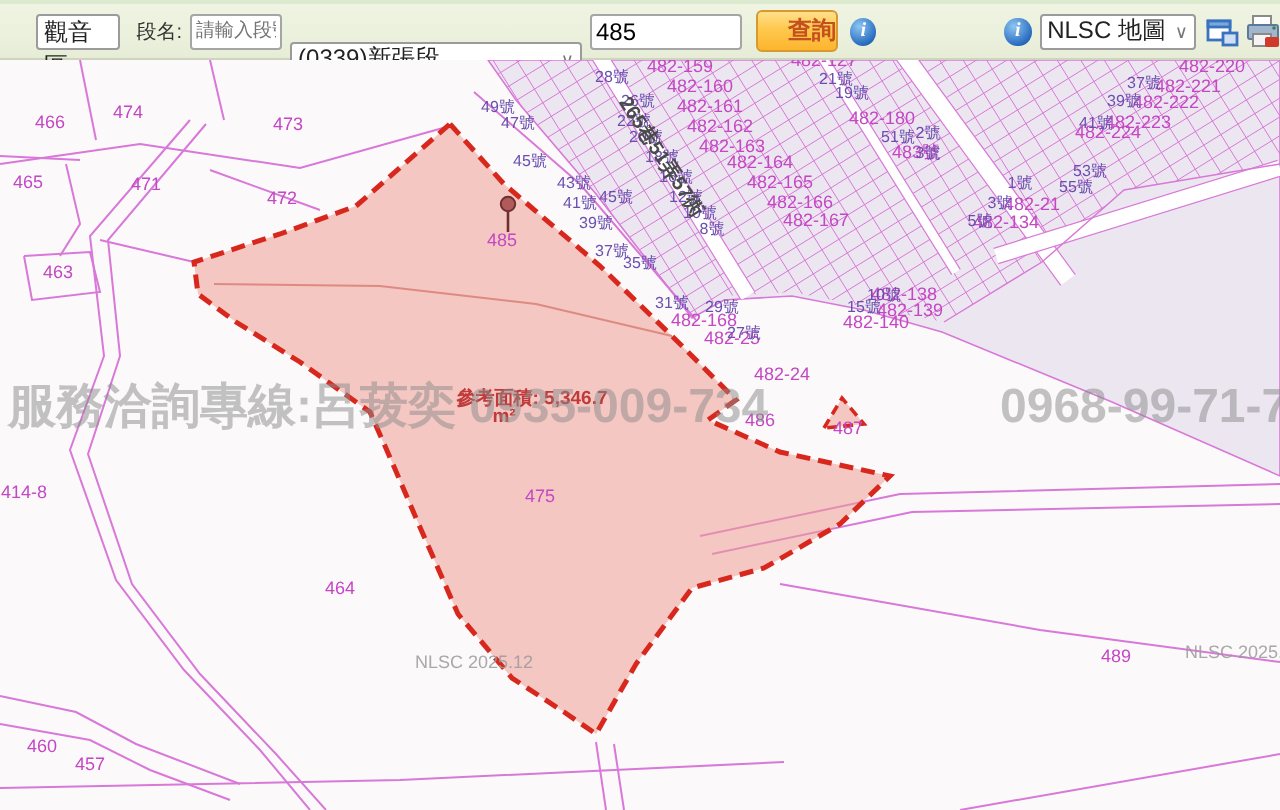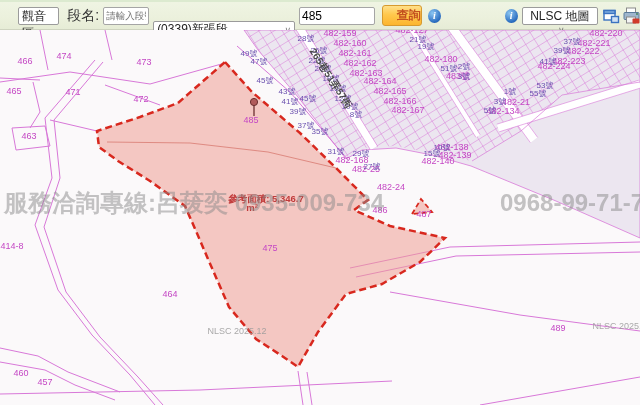--- a/index.html
+++ b/index.html
@@ -8,21 +8,21 @@
   
   .toolbar{
     position:absolute;top:0;left:0;width:640px;height:30px;box-sizing:border-box;
     background:linear-gradient(180deg,#eff4e3 0%,#ecf1dd 55%,#e6ecd6 100%);
     border-top:2px solid #dcead0;border-bottom:1px solid #cfd4c0;
     display:flex;align-items:center;font-size:12px;color:#222;
   }
   .sel{height:18px;background:#fff;border:1px solid #9b9b9b;border-radius:2px;
     display:flex;align-items:center;justify-content:space-between;padding:0 3px;box-sizing:border-box;cursor:pointer;}
   .sel .caret{color:#777;font-size:9px;margin-left:3px;}
-  .tb-label{margin-left:8px;font-size:14px;color:#333;white-space:nowrap;}
+  .tb-label{margin-left:8px;font-size:10px;color:#333;white-space:nowrap;}
   input.tb-input{height:16px;border:1px solid #a5a5a5;border-radius:2px;padding:0 2px;box-sizing:content-box;font-family:"Liberation Sans",sans-serif;}
   .btn-query{margin-left:7px;height:19px;width:41px;border:1px solid #d79a2e;border-radius:3px;
     background:linear-gradient(180deg,#ffe08a 0%,#ffc84d 45%,#fcb52e 100%);
     color:#c4501f;font-weight:bold;font-size:12px;display:flex;align-items:center;justify-content:flex-end;cursor:pointer;}
   .info-icon{width:14px;height:14px;border-radius:50%;
     background:radial-gradient(circle at 35% 30%,#8cc6f2,#2a6cc0 70%,#1b4e93);
     color:#fff;font-family:"Liberation Serif",serif;font-style:italic;font-weight:bold;font-size:10px;
     display:flex;align-items:center;justify-content:center;cursor:pointer;}
   .tool-icon{display:flex;align-items:center;justify-content:center;cursor:pointer;}
   
@@ -47,21 +47,21 @@
     <input class="tb-input" style="width: 70px; margin-left: 4px; font-size: 12px;" type="text" value="485">
     <div class="btn-query">
       <span>查詢</span>
     </div>
     <div class="info-icon" style="margin-left:6px;">
       <span>i</span>
     </div>
     <div class="info-icon" style="margin-left:64px;">
       <span>i</span>
     </div>
-    <div class="sel" style="width:82px;margin-left:4px;flex-direction:column;">
+    <div class="sel" style="width:82px;margin-left:4px;">
       <span>NLSC 地圖</span>
       <span class="caret">∨</span>
     </div>
     <div class="tool-icon" style="margin-left:5px;">
       <svg width="17" height="16" viewBox="0 0 17 16">
         <rect x="1" y="2.5" width="11" height="9.5" fill="#fff" stroke="#3a72c0" stroke-width="1.4"></rect>
         <rect x="1" y="2.5" width="11" height="3" fill="#7aa8dc" stroke="#3a72c0" stroke-width="1.4"></rect>
         <rect x="8.5" y="8.5" width="7" height="6" fill="#cfe0f4" stroke="#3a72c0" stroke-width="1.4"></rect>
       </svg>
     </div>

